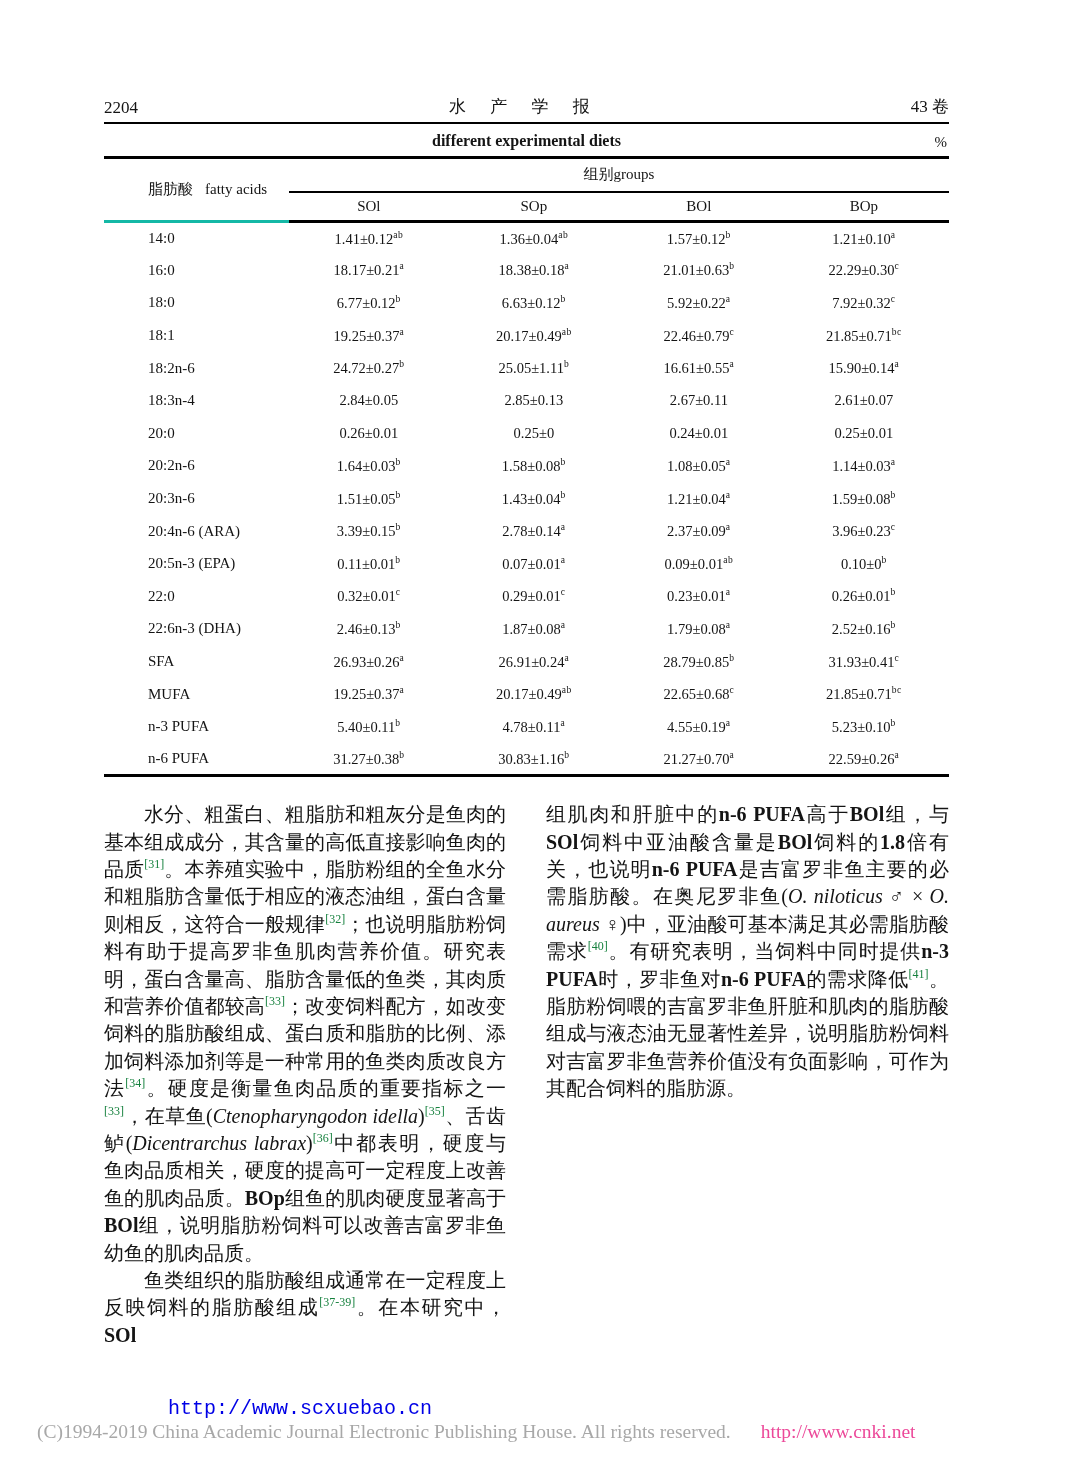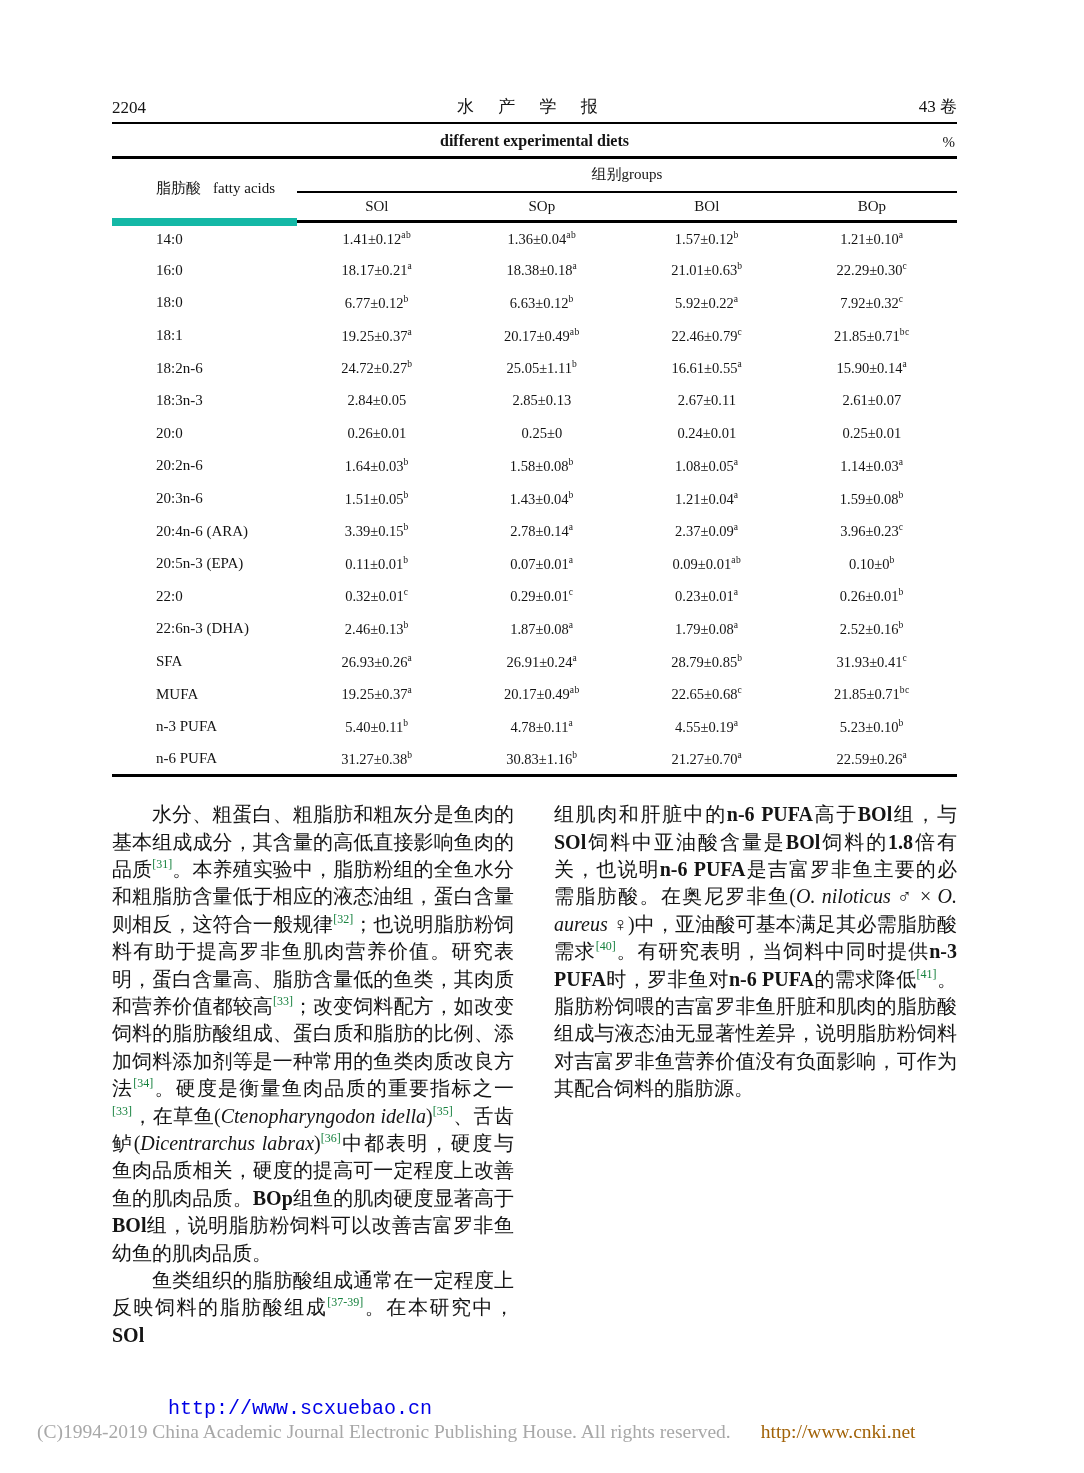--- a/index.html
+++ b/index.html
@@ -2,21 +2,21 @@
 <html><head>
 <meta charset="utf-8">
 <style>
   * { margin:0; padding:0; box-sizing:border-box; }
   html,body { background:#e9e9e9; }
   .page {
     position:relative; width:1084px; height:1473px; margin:0 auto;
     background:#ffffff; overflow:hidden;
     font-family:"Liberation Serif","DejaVu Serif",serif; color:#141414;
   }
-  .content { position:absolute; left:112px; top:90px; width:845px; }
+  .content { position:absolute; left:104px; top:90px; width:845px; }
 
   
   .running-head {
     display:flex; justify-content:space-between; align-items:flex-end;
     height:34px; border-bottom:2.5px solid #000; font-size:17px; padding-bottom:4px;
   }
   .running-head .journal { letter-spacing:10px; }
 
   
   .cap-zh { margin-top:14px; text-align:center; font-size:19px; font-weight:bold; }
@@ -26,21 +26,21 @@
   .cap-en2 { position:relative; margin-top:8px; text-align:center; font-size:16px; font-weight:bold; }
   .cap-en2 .unit { position:absolute; right:2px; top:2px; font-weight:normal; font-size:15px; }
 
   
   table.fa-table {
     width:100%; margin-top:6px; border-collapse:collapse;
     border-top:3px solid #000; border-bottom:3px solid #000;
     font-size:14.5px;
   }
   table.fa-table th { font-weight:normal; }
-  .th-fa { width:185px; text-align:left; padding-left:44px; border-bottom:8px solid #14b8a6; font-size:15px; }
+  .th-fa { width:185px; text-align:left; padding-left:44px; border-bottom:3px solid #14b8a6; font-size:15px; }
   .th-fa .en { margin-left:12px; }
   .th-groups { height:34px; text-align:center; border-bottom:2px solid #000; font-size:15px; }
   .th-groups .en { }
   .th-grp { height:30px; text-align:center; border-bottom:3px solid #000; font-size:15px; }
   tbody td { height:32.6px; text-align:center; }
   tbody td.fa { text-align:left; padding-left:44px; font-size:15px; }
   sup.sig { font-size:9.5px; vertical-align:super; letter-spacing:0.5px; }
 
   
   .body-cols { display:flex; margin-top:24px; }
@@ -49,21 +49,21 @@
   p.para { margin:0; }
   p.para.indent { text-indent:2em; }
   sup.ref { color:#15803d; font-size:12px; vertical-align:super; line-height:0; }
   .para b { font-weight:bold; }
   .para i { font-style:italic; }
 
   
   .site-link { position:absolute; left:168px; top:1397px; font-size:20px; color:#0000e6;
                font-family:"Liberation Mono","DejaVu Sans Mono",monospace; text-decoration:none; }
   .copyright { position:absolute; left:37px; top:1421px; font-size:19.5px; color:#a8a8a8; white-space:nowrap; }
-  .copyright .cnki { margin-left:30px; color:#a16207; text-decoration:none; }
+  .copyright .cnki { margin-left:30px; color:#ec4899; text-decoration:none; }
 </style>
 </head>
 <body>
 
 <div class="page">
   <div class="content">
 
     <div class="running-head">
       <span>2204</span>
       <span class="journal">水 产 学 报</span>
@@ -122,21 +122,21 @@
             <td><span>21.85±0.71</span><sup class="sig">bc</sup></td>
           </tr>
           <tr>
             <td class="fa">18:2n-6</td>
             <td><span>24.72±0.27</span><sup class="sig">b</sup></td>
             <td><span>25.05±1.11</span><sup class="sig">b</sup></td>
             <td><span>16.61±0.55</span><sup class="sig">a</sup></td>
             <td><span>15.90±0.14</span><sup class="sig">a</sup></td>
           </tr>
           <tr>
-            <td class="fa">18:3n-3</td>
+            <td class="fa">18:3n-4</td>
             <td><span>2.84±0.05</span></td>
             <td><span>2.85±0.13</span></td>
             <td><span>2.67±0.11</span></td>
             <td><span>2.61±0.07</span></td>
           </tr>
           <tr>
             <td class="fa">20:0</td>
             <td><span>0.26±0.01</span></td>
             <td><span>0.25±0</span></td>
             <td><span>0.24±0.01</span></td>

